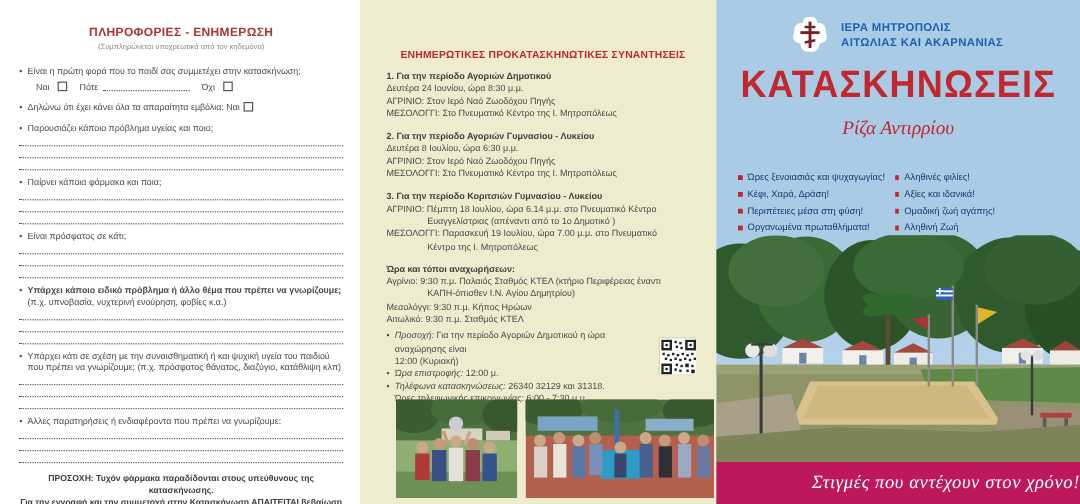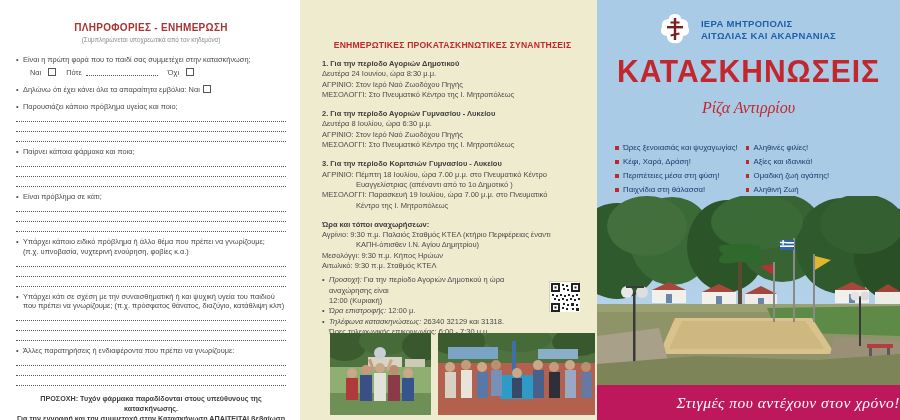--- a/index.html
+++ b/index.html
@@ -80,28 +80,28 @@
       <div class="dotline"></div>
     </div>
 
     <div class="q" style="margin-top:5px;">Παίρνει κάποια φάρμακα και ποια;</div>
     <div style="margin-top:2px;">
       <div class="dotline"></div>
       <div class="dotline"></div>
       <div class="dotline"></div>
     </div>
 
-    <div class="q" style="margin-top:5px;">Είναι πρόβλημα σε κάτι;</div>
-    <div style="margin-top:2px;">
-      <div class="dotline"></div>
-      <div class="dotline"></div>
-      <div class="dotline"></div>
-    </div>
-
-    <div class="q" style="margin-top:5px;">Υπάρχει κάποιο ειδικό πρόβλημα ή άλλο θέμα που πρέπει να γνωρίζουμε;</div>
+    <div class="q" style="margin-top:5px;">Είναι πρόσφατος σε κάτι;</div>
+    <div style="margin-top:2px;">
+      <div class="dotline"></div>
+      <div class="dotline"></div>
+      <div class="dotline"></div>
+    </div>
+
+    <div class="q" style="margin-top:5px;font-weight:bold;">Υπάρχει κάποιο ειδικό πρόβλημα ή άλλο θέμα που πρέπει να γνωρίζουμε;</div>
     <div class="q2l" style="font-size:7.4px;line-height:9.5px;">(π.χ. υπνοβασία, νυχτερινή ενούρηση, φοβίες κ.α.)</div>
     <div style="margin-top:2px;">
       <div class="dotline"></div>
       <div class="dotline"></div>
       <div class="dotline"></div>
     </div>
 
     <div class="q" style="margin-top:5px;">Υπάρχει κάτι σε σχέση με την συναισθηματική ή και ψυχική υγεία του παιδιού</div>
     <div class="q2l" style="font-size:7.4px;line-height:9.5px;">που πρέπει να γνωρίζουμε; (π.χ. πρόσφατος θάνατος, διαζύγιο, κατάθλιψη κλπ)</div>
     <div style="margin-top:2px;">
@@ -135,21 +135,21 @@
 
     <div class="mp-sec">
       <div class="h">2. Για την περίοδο Αγοριών Γυμνασίου - Λυκείου</div>
       <div>Δευτέρα 8 Ιουλίου, ώρα 6:30 μ.μ.</div>
       <div>ΑΓΡΙΝΙΟ: Στον Ιερό Ναό Ζωοδόχου Πηγής</div>
       <div>ΜΕΣΟΛΟΓΓΙ: Στο Πνευματικό Κέντρο της Ι. Μητροπόλεως</div>
     </div>
 
     <div class="mp-sec">
       <div class="h">3. Για την περίοδο Κοριτσιών Γυμνασίου - Λυκείου</div>
-      <div>ΑΓΡΙΝΙΟ: Πέμπτη 18 Ιουλίου, ώρα 7.00 μ.μ. στο Πνευματικό Κέντρο</div>
+      <div>ΑΓΡΙΝΙΟ: Πέμπτη 18 Ιουλίου, ώρα 6.14 μ.μ. στο Πνευματικό Κέντρο</div>
       <div class="ind">Ευαγγελίστριας (απέναντι από το 1ο Δημοτικό )</div>
       <div>ΜΕΣΟΛΟΓΓΙ: Παρασκευή 19 Ιουλίου, ώρα 7.00 μ.μ. στο Πνευματικό</div>
       <div class="ind">Κέντρο της Ι. Μητροπόλεως</div>
     </div>
 
     <div class="mp-sec">
       <div class="h">Ώρα και τόποι αναχωρήσεων:</div>
       <div>Αγρίνιο: 9:30 π.μ. Παλαιός Σταθμός ΚΤΕΛ (κτήριο Περιφέρειας έναντι</div>
       <div class="ind">ΚΑΠΗ-όπισθεν Ι.Ν. Αγίου Δημητρίου)</div>
       <div>Μεσολόγγι: 9:30 π.μ. Κήπος Ηρώων</div>
@@ -294,21 +294,20 @@
     </div>
 
     <div class="rp-title">ΚΑΤΑΣΚΗΝΩΣΕΙΣ</div>
     <div class="rp-subtitle">Ρίζα Αντιρρίου</div>
 
     <div class="rp-bullets">
       <div class="bcol">
         <div class="bitem">Ώρες ξενοιασιάς και ψυχαγωγίας!</div>
         <div class="bitem">Κέφι, Χαρά, Δράση!</div>
         <div class="bitem">Περιπέτειες μέσα στη φύση!</div>
-        <div class="bitem">Παιχνίδια στη θάλασσα!</div>
         <div class="bitem">Οργανωμένα πρωταθλήματα!</div>
       </div>
       <div class="bcol">
         <div class="bitem">Αληθινές φιλίες!</div>
         <div class="bitem">Αξίες και ιδανικά!</div>
         <div class="bitem">Ομαδική ζωή αγάπης!</div>
         <div class="bitem">Αληθινή Ζωή</div>
         <div class="bcont">που την εμπνέει ο Χριστός!</div>
       </div>
     </div>

